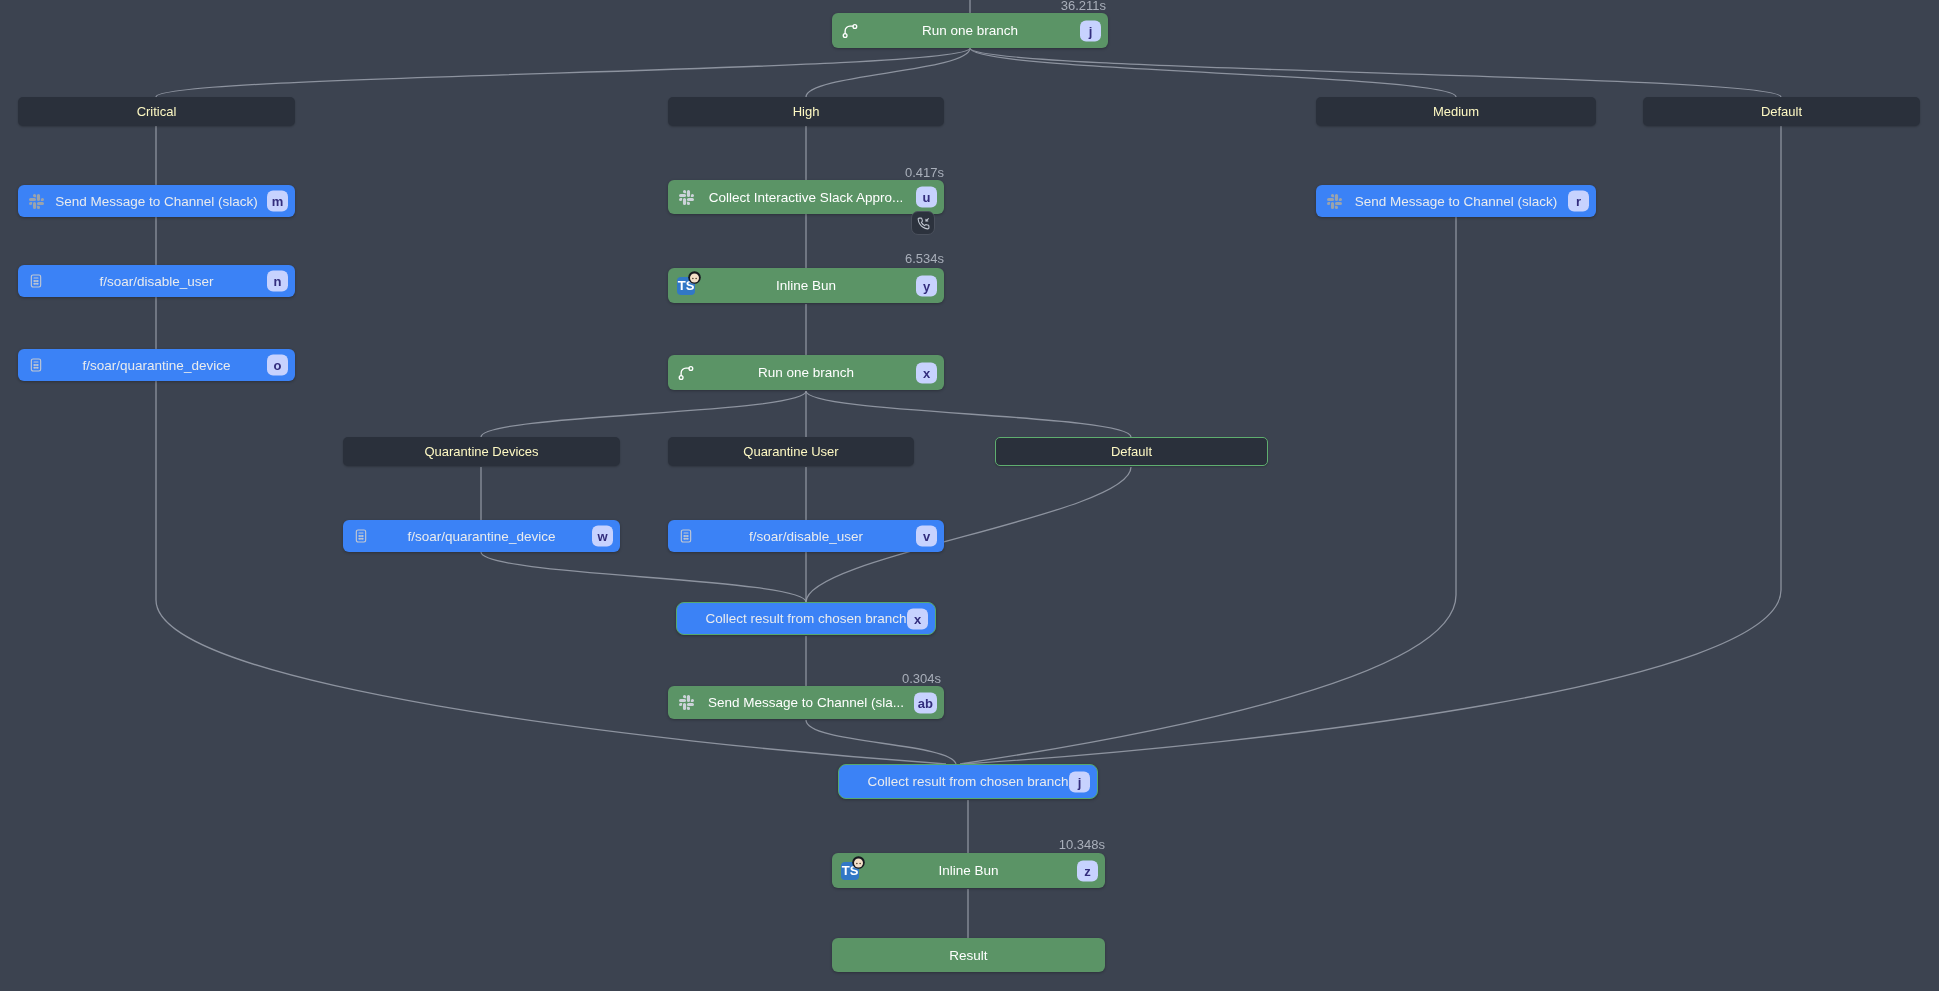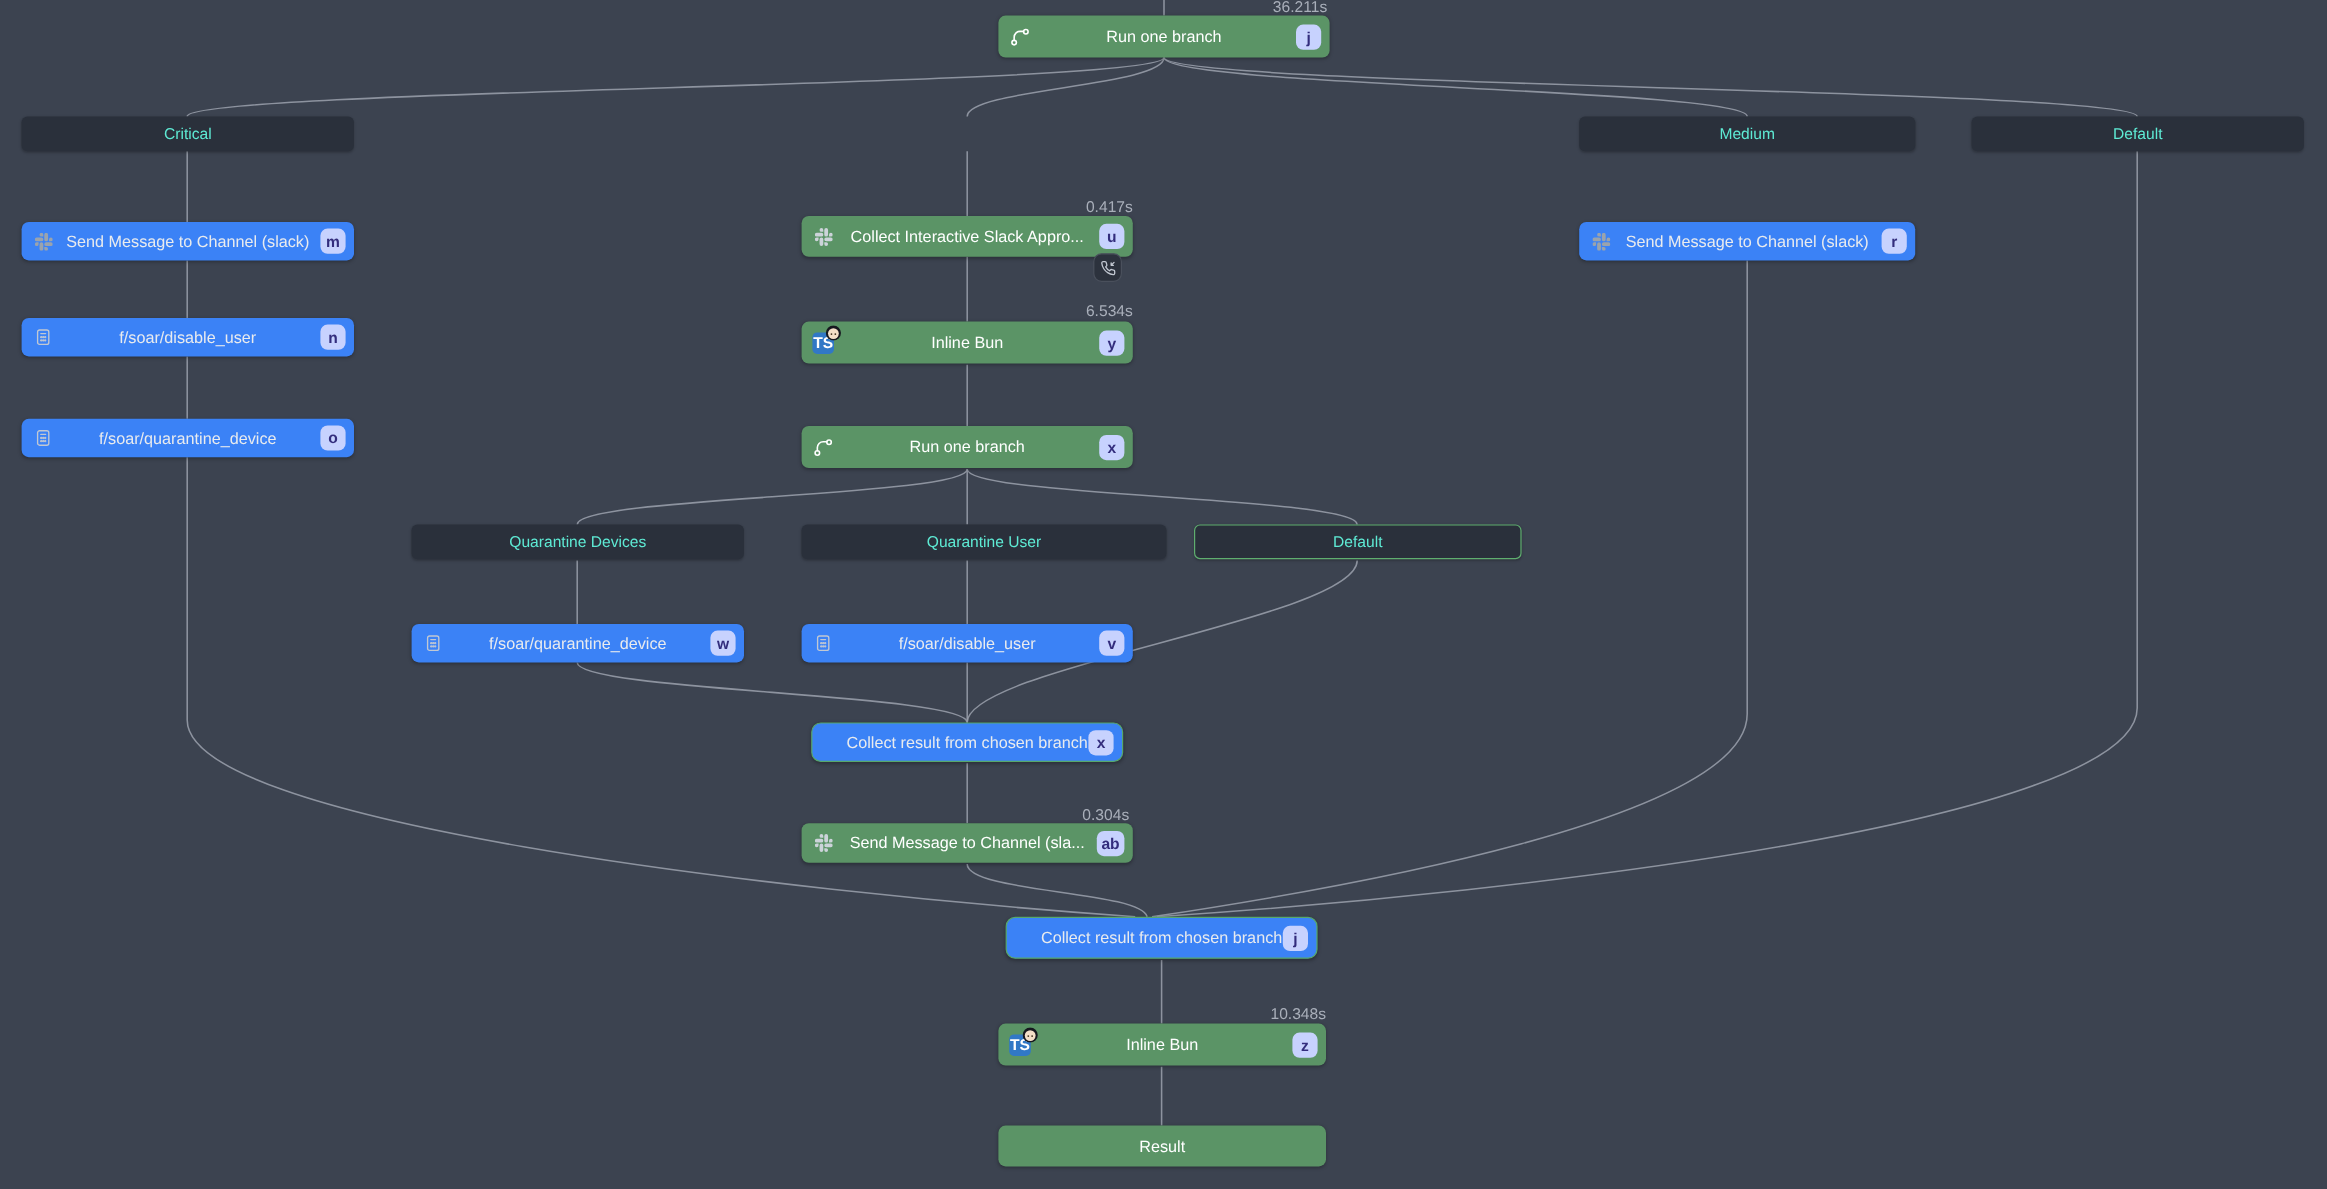--- a/index.html
+++ b/index.html
@@ -10,21 +10,21 @@
   .edge{fill:none;stroke:#9ba1ad;stroke-width:1.3;opacity:.85;}
 
   .node{position:absolute;background:#3b82f6;border-radius:6px;
         display:flex;align-items:center;justify-content:center;
         color:#e9ebee;font-size:13.5px;box-sizing:border-box;
         box-shadow:0 1px 3px rgba(0,0,0,.28);cursor:pointer;}
   .node.green{background:#5b9466;color:#ffffff;}
   .node.bordered{border:1px solid #57a86c;border-radius:8px;}
   .header{position:absolute;background:#2a303b;border-radius:5px;
         display:flex;align-items:center;justify-content:center;
-        color:#5eead4;font-size:13px;box-sizing:border-box;
+        color:#fef9c3;font-size:13px;box-sizing:border-box;
         box-shadow:0 1px 2px rgba(0,0,0,.22);cursor:pointer;}
   .header.selected{border:1px solid #5fae6f;}
   .badge{position:absolute;right:7px;top:50%;transform:translateY(-50%);
         background:#c7d2fe;color:#332d7d;font-weight:700;font-size:13px;
         min-width:21px;height:21px;padding:0 4px;border-radius:6px;
         display:flex;align-items:center;justify-content:center;box-sizing:border-box;}
   .icon-left{position:absolute;left:9px;top:50%;transform:translateY(-50%);
         width:18px;height:18px;display:flex;align-items:center;justify-content:center;}
   .timing{position:absolute;width:90px;text-align:right;color:#a9afba;font-size:13px;}
 
@@ -79,20 +79,23 @@
         <path d="M5.5 15.5 v-3.5 a6.5 6.5 0 0 1 6.5 -6.5 h4"></path>
       </svg>
     </span>
     <span>Run one branch</span>
     <span class="badge">j</span>
   </div>
 
   <div class="header" style="left:18px;top:97px;width:277px;height:29px;">
     <span>Critical</span>
   </div>
+  <div class="header" style="left:668px;top:97px;width:276px;height:29px;">
+    <span>High</span>
+  </div>
   <div class="header" style="left:1316px;top:97px;width:280px;height:29px;">
     <span>Medium</span>
   </div>
   <div class="header" style="left:1643px;top:97px;width:277px;height:29px;">
     <span>Default</span>
   </div>
 
   <div class="node" style="left:18px;top:185px;width:277px;height:32px;">
     <span class="icon-left">
       <svg width="15" height="15" viewBox="0 0 24 24" fill="#9aa3ad">
@@ -178,21 +181,21 @@
         <path d="M5.5 15.5 v-3.5 a6.5 6.5 0 0 1 6.5 -6.5 h4"></path>
       </svg>
     </span>
     <span>Run one branch</span>
     <span class="badge">x</span>
   </div>
 
   <div class="header" style="left:343px;top:437px;width:277px;height:29px;">
     <span>Quarantine Devices</span>
   </div>
-  <div class="header" style="left:668px;top:437px;width:304px;height:29px;">
+  <div class="header" style="left:668px;top:437px;width:246px;height:29px;">
     <span>Quarantine User</span>
   </div>
   <div class="header selected" style="left:995px;top:437px;width:273px;height:29px;">
     <span>Default</span>
   </div>
 
   <div class="node" style="left:343px;top:520px;width:277px;height:32px;">
     <span class="icon-left">
       <svg width="16" height="16" viewBox="0 0 24 24" fill="none" stroke="#c2c8d2" stroke-width="1.7" stroke-linecap="round">
         <rect x="5" y="3" width="14" height="18" rx="2.5"></rect>

